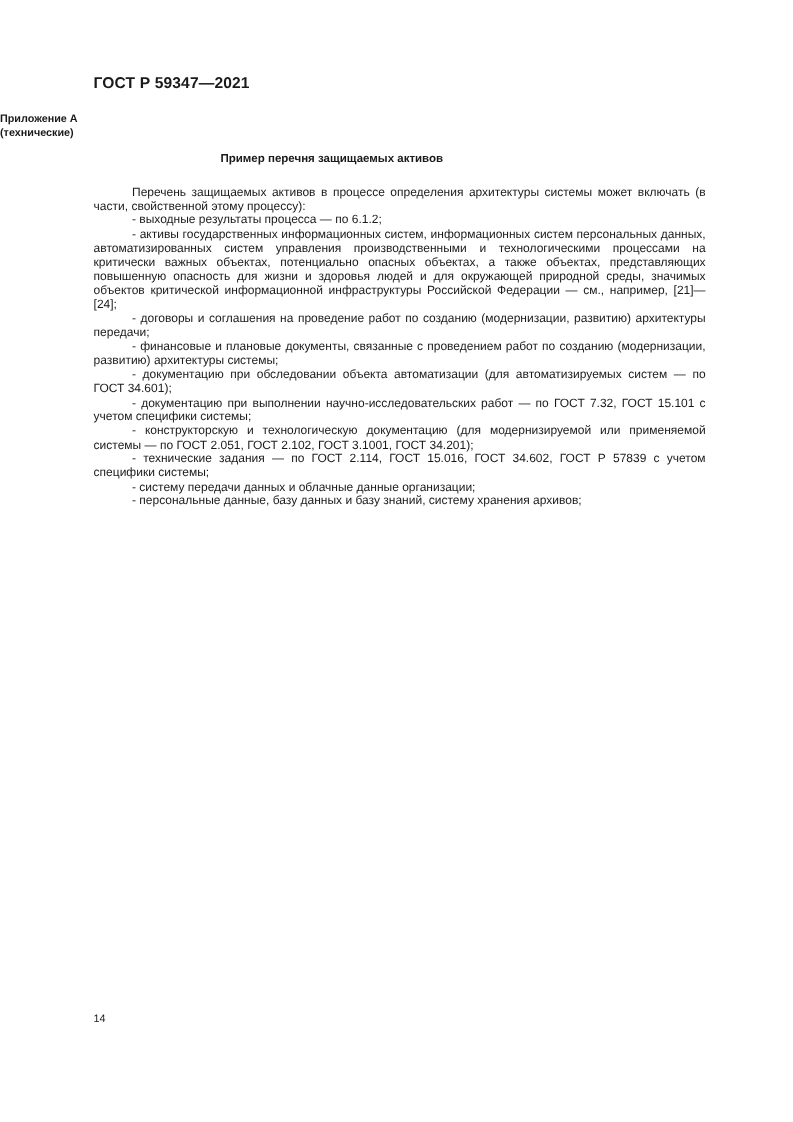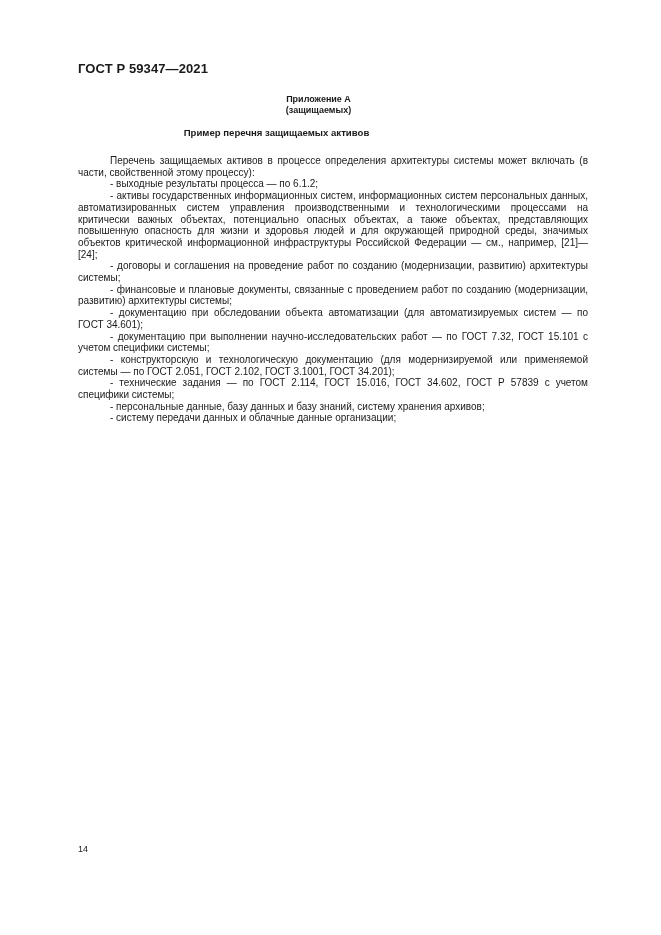--- a/index.html
+++ b/index.html
@@ -1,43 +1,43 @@
 <!DOCTYPE html>
 <html><head>
 <meta charset="utf-8">
 <style>
   html, body { margin: 0; padding: 0; background: #ffffff; }
   body { width: 661px; height: 935px; position: relative; overflow: hidden;
          font-family: "Liberation Sans", sans-serif; color: #1a1a1a; }
   .header { position: absolute; left: 78px; top: 61px; font-size: 13px; font-weight: bold; letter-spacing: 0.1px; }
-  .annex { position: absolute; left: 0; width: 637px; text-align: center; font-size: 9px; font-weight: bold; line-height: 11px; }
+  .annex { position: absolute; left: 0; width: 637px; text-align: left; font-size: 9px; font-weight: bold; line-height: 11px; }
   .annex-title { top: 94px; }
   .annex-sub { top: 105px; }
   .section-title { position: absolute; left: 0; width: 553px; top: 127px; text-align: center; font-size: 9.6px; font-weight: bold; }
   .body { position: absolute; left: 78px; top: 155px; width: 510px; font-size: 10px; line-height: 11.7px; text-align: justify; }
   .para { margin: 0; text-indent: 32px; text-align: justify; }
   .page-num { position: absolute; left: 78px; top: 844px; font-size: 9px; text-align: center; }
 </style>
 </head>
 <body>
 
 <div class="header">ГОСТ Р 59347—2021</div>
 
 <div class="annex annex-title">Приложение А</div>
-<div class="annex annex-sub">(защищаемых)</div>
+<div class="annex annex-sub">(технические)</div>
 
 <div class="section-title">Пример перечня защищаемых активов</div>
 
 <div class="body">
   <p class="para">Перечень защищаемых активов в процессе определения архитектуры системы может включать (в части, свойственной этому процессу):</p>
   <p class="para">- выходные результаты процесса — по 6.1.2;</p>
   <p class="para">- активы государственных информационных систем, информационных систем персональных данных, автоматизированных систем управления производственными и технологическими процессами на критически важных объектах, потенциально опасных объектах, а также объектах, представляющих повышенную опасность для жизни и здоровья людей и для окружающей природной среды, значимых объектов критической информационной инфраструктуры Российской Федерации — см., например, [21]—[24];</p>
-  <p class="para">- договоры и соглашения на проведение работ по созданию (модернизации, развитию) архитектуры системы;</p>
+  <p class="para">- договоры и соглашения на проведение работ по созданию (модернизации, развитию) архитектуры передачи;</p>
   <p class="para">- финансовые и плановые документы, связанные с проведением работ по созданию (модернизации, развитию) архитектуры системы;</p>
   <p class="para">- документацию при обследовании объекта автоматизации (для автоматизируемых систем — по ГОСТ 34.601);</p>
   <p class="para">- документацию при выполнении научно-исследовательских работ — по ГОСТ 7.32, ГОСТ 15.101 с учетом специфики системы;</p>
   <p class="para">- конструкторскую и технологическую документацию (для модернизируемой или применяемой системы — по ГОСТ 2.051, ГОСТ 2.102, ГОСТ 3.1001, ГОСТ 34.201);</p>
   <p class="para">- технические задания — по ГОСТ 2.114, ГОСТ 15.016, ГОСТ 34.602, ГОСТ Р 57839 с учетом специфики системы;</p>
+  <p class="para">- систему передачи данных и облачные данные организации;</p>
   <p class="para">- персональные данные, базу данных и базу знаний, систему хранения архивов;</p>
-  <p class="para">- систему передачи данных и облачные данные организации;</p>
 </div>
 
 <div class="page-num">14</div>
 
 </body></html>

